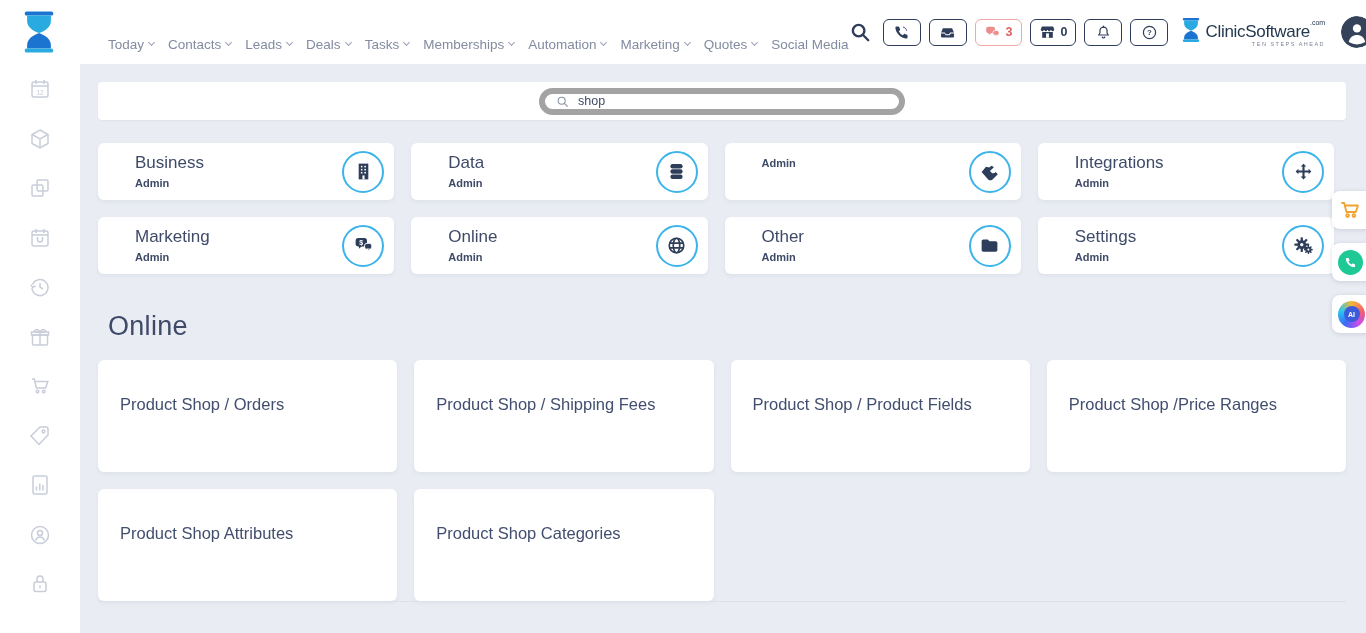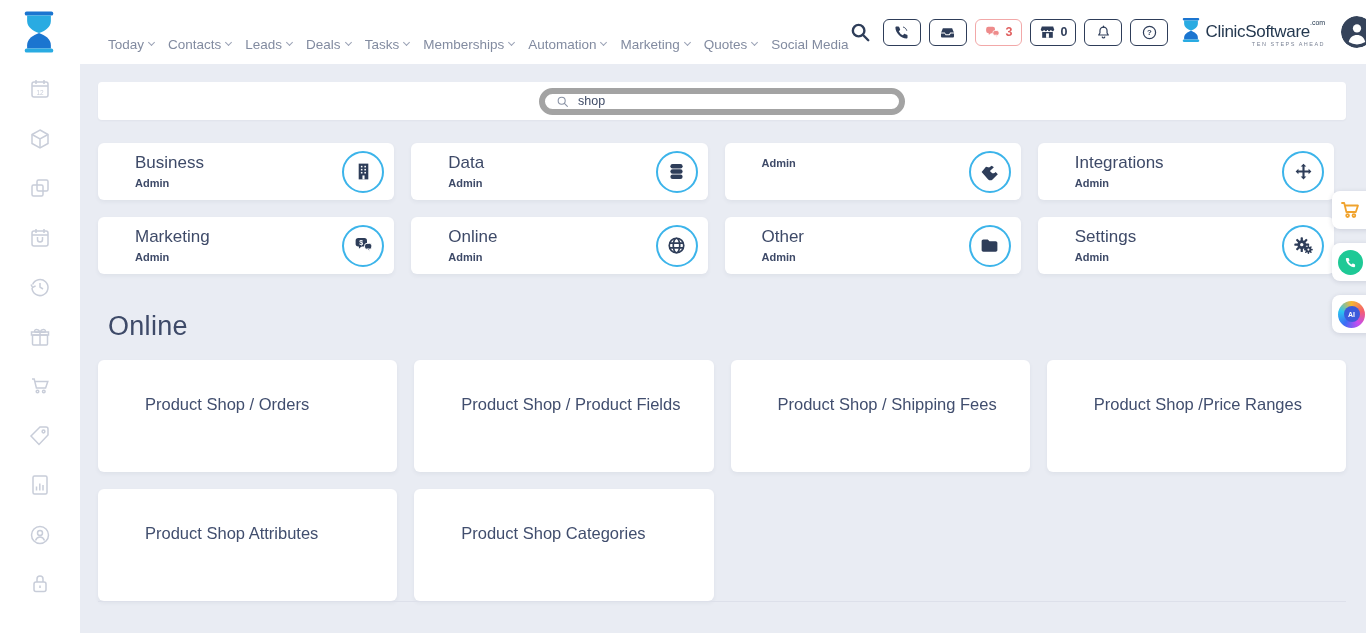--- a/index.html
+++ b/index.html
@@ -54,21 +54,21 @@
   .cat-title { font-size:17px; color:#3e4a68; font-weight:500; }
   .cat-sub { font-size:11px; color:#3e4a68; font-weight:bold; margin-top:4px; }
   .cat-ic { position:absolute; right:10px; top:50%; transform:translateY(-50%);
     width:42px; height:42px; border:2px solid #3cb4ea; border-radius:50%;
     display:flex; align-items:center; justify-content:center; background:#fff; }
   .cat-ic svg { width:21px; height:21px; }
   .section-title { position:absolute; left:28px; top:247px; font-size:27px; color:#3e4a68;
     font-weight:500; letter-spacing:.3px; }
   .shop-grid { position:absolute; left:18px; right:20px; top:296px;
     display:grid; grid-template-columns:repeat(4,1fr); gap:17px; }
-  .shop-card { height:112px; background:#fff; border-radius:6px; padding:35px 28px 0 47px;
+  .shop-card { height:112px; background:#fff; border-radius:6px; padding:35px 28px 0 22px;
     font-size:16.5px; color:#414e6e; font-weight:500; line-height:1.2; cursor:pointer;
     box-shadow:0 2px 4px rgba(50,60,90,.06); }
   .divider { position:absolute; left:18px; right:20px; top:537px; border-top:1px solid #dde0ea; }
   
   .float-btn { position:absolute; right:-10px; width:44px; height:38px; background:#fff;
     border-radius:8px; box-shadow:0 1px 5px rgba(40,50,80,.15); display:flex; align-items:center;
     padding-left:6px; cursor:pointer; z-index:6; }
   .float-cart { top:191px; } .float-wa { top:243px; } .float-ai { top:295px; }
   .wa-circle { width:25px; height:25px; border-radius:50%; background:#1fc996;
     display:flex; align-items:center; justify-content:center; }
@@ -403,22 +403,22 @@
             </g>
         </svg>
       </div>
     </div>
   </div>
 
   <div class="section-title">Online</div>
 
   <div class="shop-grid">
     <div class="shop-card"><span>Product Shop / Orders</span></div>
+    <div class="shop-card"><span>Product Shop / Shipping Fees</span></div>
     <div class="shop-card"><span>Product Shop / Product Fields</span></div>
-    <div class="shop-card"><span>Product Shop / Shipping Fees</span></div>
     <div class="shop-card"><span>Product Shop /Price Ranges</span></div>
     <div class="shop-card"><span>Product Shop Attributes</span></div>
     <div class="shop-card"><span>Product Shop Categories</span></div>
   </div>
 
   <div class="divider"></div>
 </div>
 
 <div class="float-btn float-cart">
   <svg width="24" height="24" viewBox="0 0 24 24" fill="none" stroke="#f0a32e" stroke-width="1.8" stroke-linecap="round" stroke-linejoin="round">

